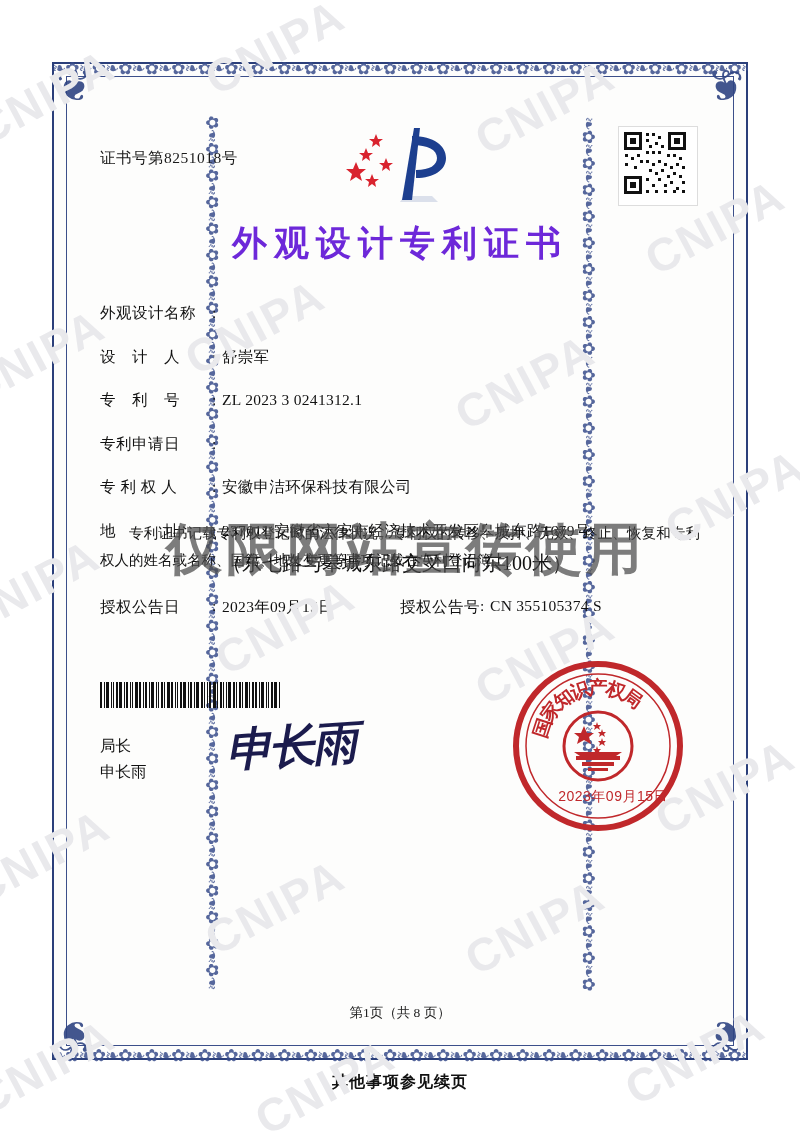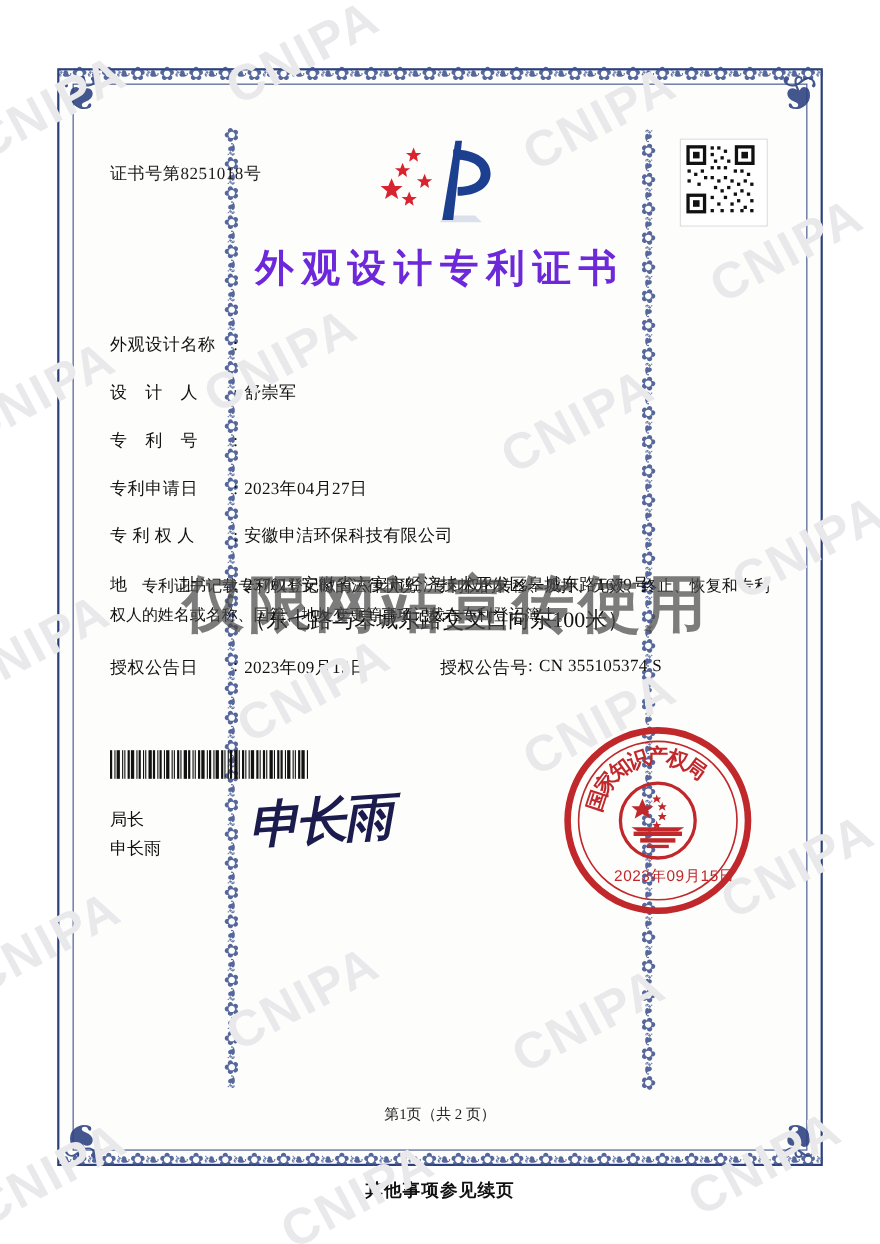--- a/index.html
+++ b/index.html
@@ -409,26 +409,26 @@
 
       <div class="field-row">
         <div class="f-label">设　计　人</div>
         <div class="f-colon">:</div>
         <div class="f-value">舒崇军</div>
       </div>
 
       <div class="field-row">
         <div class="f-label">专　利　号</div>
         <div class="f-colon">:</div>
+        <div class="f-value">ZL 2023 3 0241312.1</div>
       </div>
 
       <div class="field-row">
         <div class="f-label">专利申请日</div>
         <div class="f-colon">:</div>
-        <div class="f-value">2023年04月27日</div>
       </div>
 
       <div class="field-row">
         <div class="f-label">专 利 权 人</div>
         <div class="f-colon">:</div>
         <div class="f-value">安徽申洁环保科技有限公司</div>
       </div>
 
       <div class="field-row">
         <div class="f-label">地　　　址</div>
@@ -548,19 +548,19 @@
             <rect x="-22" y="2" width="44" height="4"></rect>
             <rect x="-16" y="8" width="32" height="4"></rect>
             <rect x="-10" y="14" width="20" height="3"></rect>
             <path d="M-24,-2 L24,-2 L18,2 L-18,2 Z"></path>
           </g>
         </g>
       </svg>
     </div>
     <div class="seal-date">2023年09月15日</div>
 
-    <div class="page-no">第1页（共 2 页）</div>
+    <div class="page-no">第1页（共 8 页）</div>
   </div>
 </div>
 
 <div class="overlay-wm">仅限网站宣传使用</div>
 
 <div class="footer-note">其他事项参见续页</div>
 
 </body></html>

